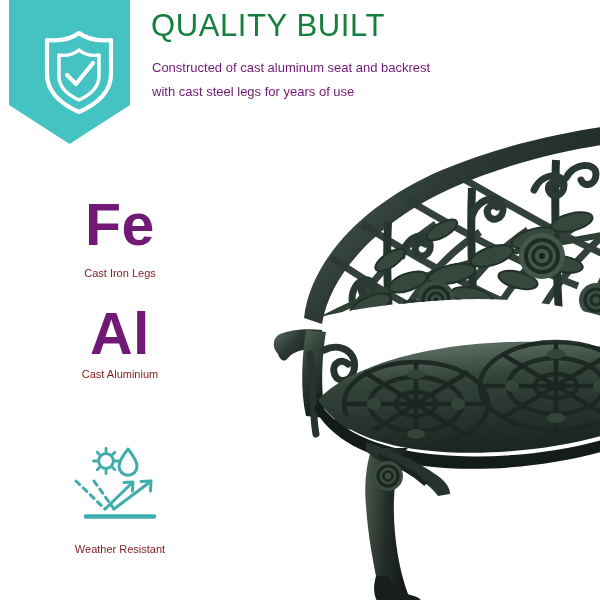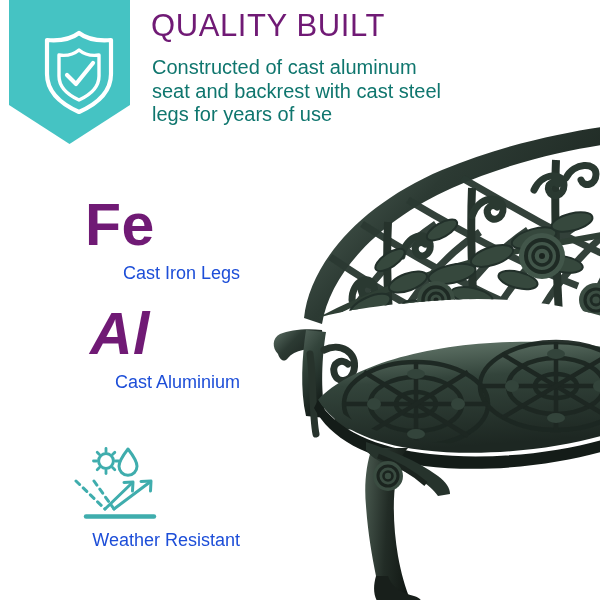--- a/index.html
+++ b/index.html
@@ -41,66 +41,65 @@
     height: 92px;
   }
 
   
   .headline {
     position: absolute;
     left: 151px;
     top: 8px;
     font-size: 31px;
     letter-spacing: 0.6px;
-    color: #701a75;
+    color: #15803d;
     font-weight: 400;
     white-space: nowrap;
   }
   .desc {
     position: absolute;
     left: 152px;
     top: 56px;
     width: 290px;
-    font-size: 20px;
+    font-size: 13px;
     line-height: 23.5px;
-    color: #0f766e;
+    color: #701a75;
     font-weight: 400;
   }
 
   
   .feature {
     position: absolute;
     width: 240px;
     left: 0px;
     text-align: center;
   }
   .feature-symbol {
     color: #701a75;
     font-weight: bold;
     line-height: 1;
     letter-spacing: 0.5px;
   }
   .feature-caption {
-    color: #1d4ed8;
-    font-size: 18px;
+    color: #7f1d1d;
+    font-size: 11px;
     line-height: 21px;
     font-weight: 400;
-    text-align: right;
   }
 
   #feature-fe { top: 196px; }
   #feature-fe .feature-symbol { font-size: 59px; }
   #feature-fe .feature-caption { margin-top: 8px; }
 
   #feature-al { top: 305px; }
-  #feature-al .feature-symbol { font-size: 59px; font-style: italic; }
-  #feature-al .feature-caption { margin-top: 8px; }
+  #feature-al .feature-symbol { font-size: 59px; }
+  #feature-al .feature-caption { }
 
   #feature-weather { top: 446px; }
-  #feature-weather .feature-caption { }
+  #feature-weather .feature-caption { margin-top: 9px; }
 
   .weather-icon {
     width: 104px;
     height: 84px;
     display: block;
     margin: 0 auto;
   }
 
   
   .product {

